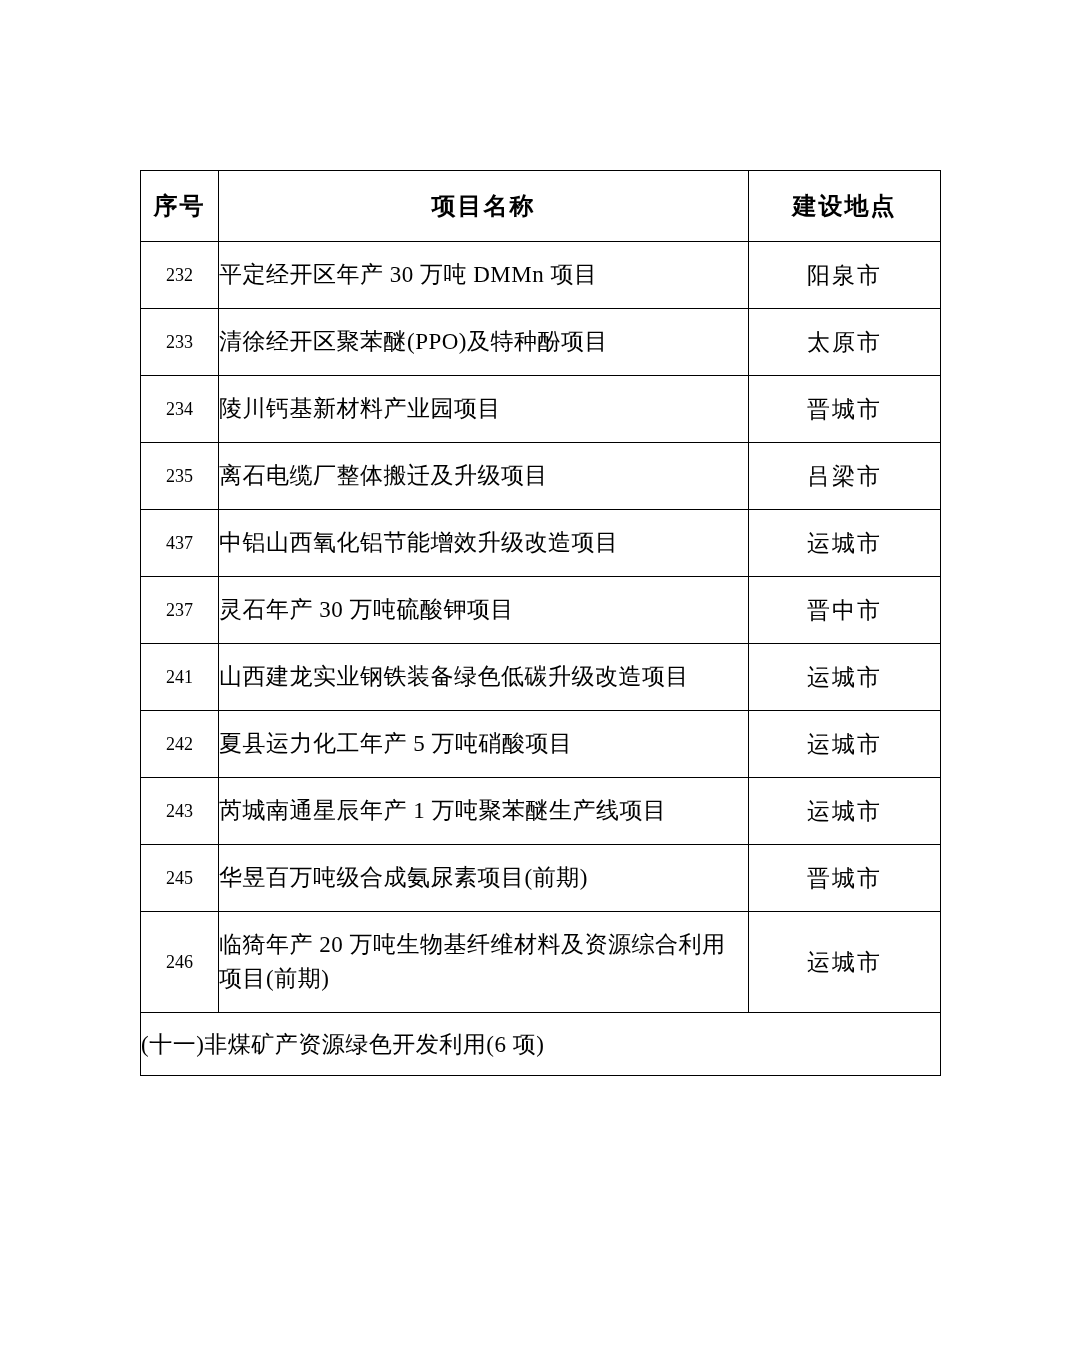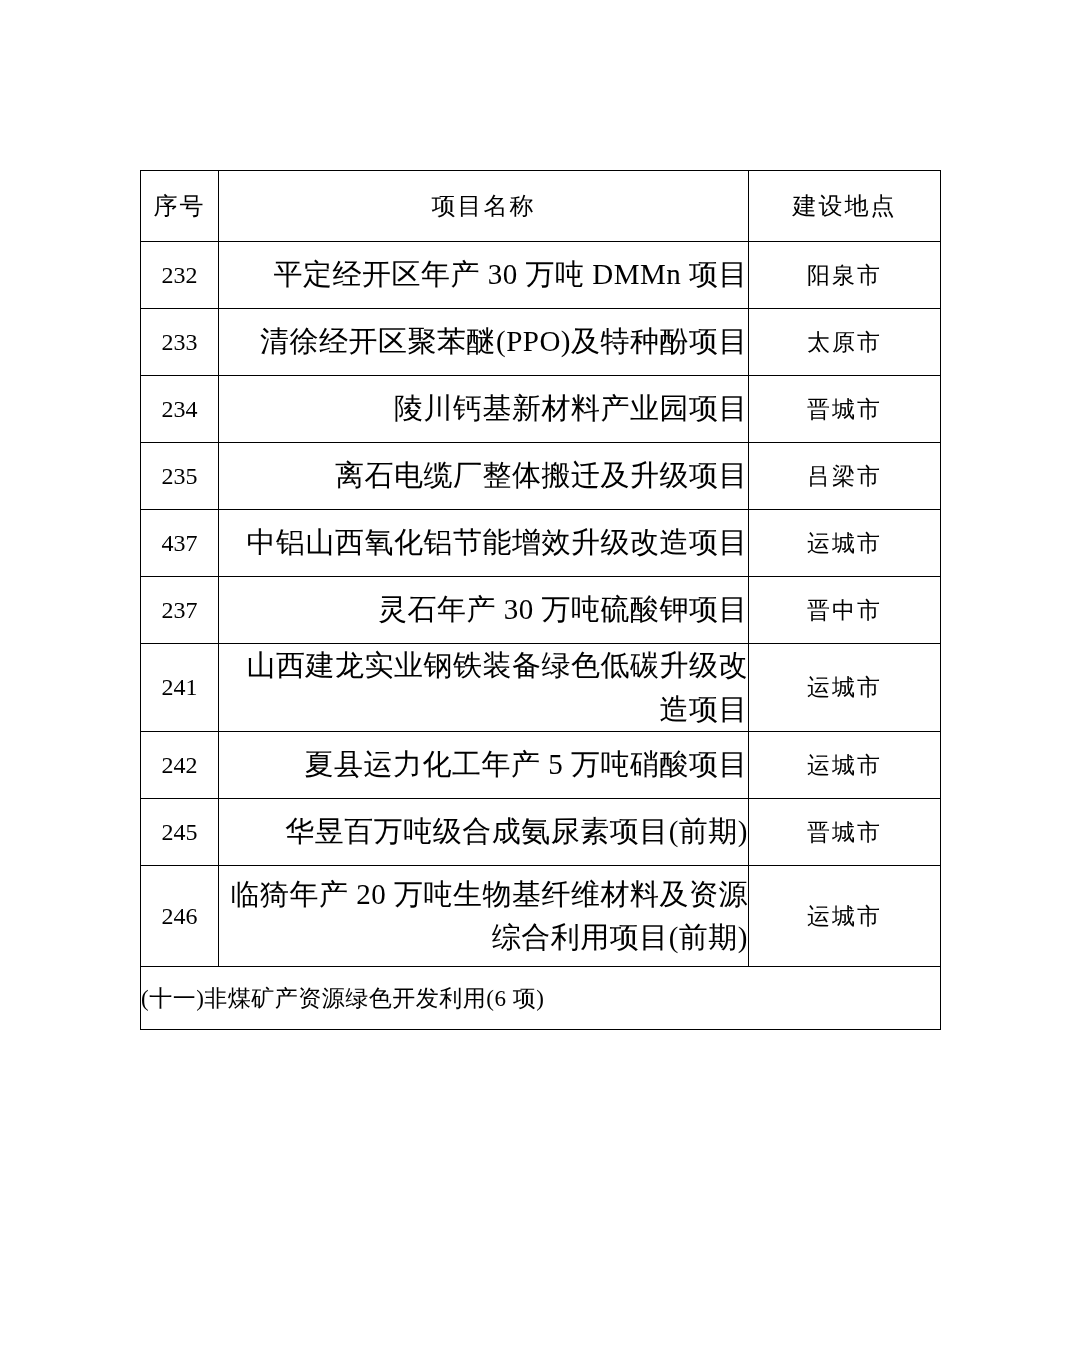--- a/index.html
+++ b/index.html
@@ -28,35 +28,35 @@
   table.project-table th,
   table.project-table td {
     border: 1px solid #000000;
     padding: 0;
   }
   col.col-seq { width: 78px; }
   col.col-name { width: 530px; }
   col.col-loc { width: 192px; }
 
   thead th {
-    font-weight: normal;
+    font-weight: bold;
     font-size: 24px;
     text-align: center;
     height: 70px;
     letter-spacing: 2px;
   }
   td.seq {
     text-align: center;
-    font-size: 24px;
+    font-size: 18px;
     vertical-align: middle;
     height: 66px;
   }
   td.name {
-    text-align: right;
-    font-size: 29px;
+    text-align: left;
+    font-size: 23px;
     vertical-align: middle;
     padding: 6px 12px 6px 14px;
     line-height: 1.5;
     letter-spacing: 0.5px;
   }
   td.loc {
     text-align: center;
     font-size: 23px;
     vertical-align: middle;
     letter-spacing: 2px;
@@ -127,20 +127,25 @@
         <td class="seq">241</td>
         <td class="name">山西建龙实业钢铁装备绿色低碳升级改造项目</td>
         <td class="loc">运城市</td>
       </tr>
       <tr>
         <td class="seq">242</td>
         <td class="name">夏县运力化工年产 5 万吨硝酸项目</td>
         <td class="loc">运城市</td>
       </tr>
       <tr>
+        <td class="seq">243</td>
+        <td class="name">芮城南通星辰年产 1 万吨聚苯醚生产线项目</td>
+        <td class="loc">运城市</td>
+      </tr>
+      <tr>
         <td class="seq">245</td>
         <td class="name">华昱百万吨级合成氨尿素项目(前期)</td>
         <td class="loc">晋城市</td>
       </tr>
       <tr class="two-line">
         <td class="seq">246</td>
         <td class="name">临猗年产 20 万吨生物基纤维材料及资源综合利用项目(前期)</td>
         <td class="loc">运城市</td>
       </tr>
       <tr>

